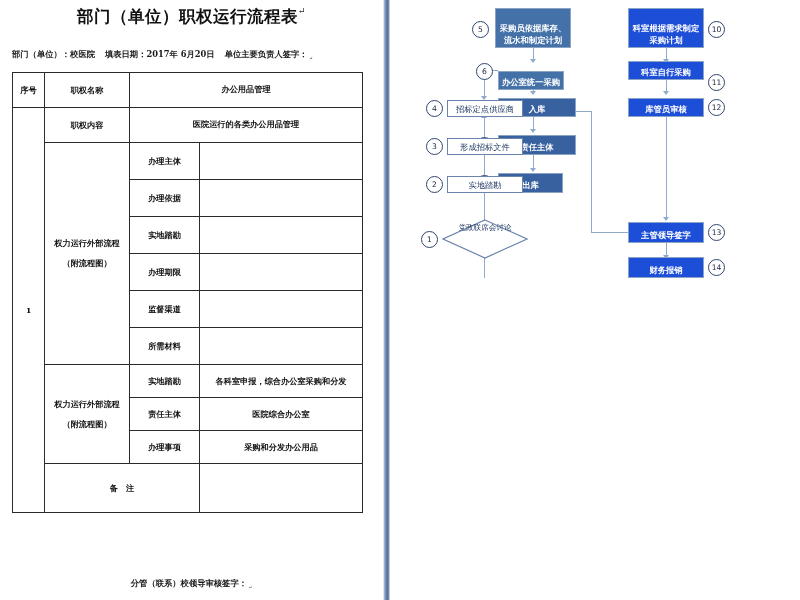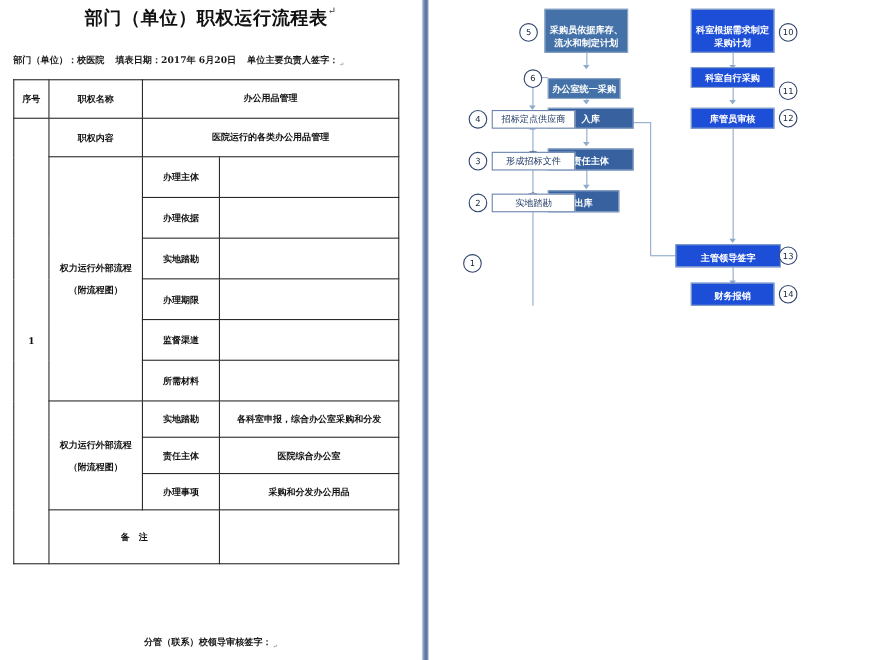--- a/index.html
+++ b/index.html
@@ -265,38 +265,44 @@
     <div class="node plain" style="left:57px;top:138px;width:76px;height:17px;">
       <span>形成招标文件</span>
     </div>
     <div class="num" style="left:36px;top:138px;">3</div>
 
     <div class="node plain" style="left:57px;top:176px;width:76px;height:17px;">
       <span>实地踏勘</span>
     </div>
     <div class="num" style="left:36px;top:176px;">2</div>
 
+    <div class="diamond" style="left:52px;top:219px;">
+      <svg class="shape" viewBox="0 0 86 40" preserveAspectRatio="none">
+        <polygon points="43,1 85,20 43,39 1,20" fill="#ffffff" stroke="#6a84ae" stroke-width="1.2"></polygon>
+      </svg>
+      <div class="dlabel">党政联席会讨论</div>
+    </div>
     <div class="num" style="left:31px;top:231px;">1</div>
 
     <div class="node fill-light" style="left:238px;top:8px;width:76px;height:40px;">
       <span>科室根据需求制定采购计划</span>
     </div>
     <div class="num" style="left:318px;top:21px;">10</div>
 
     <div class="node fill-light" style="left:238px;top:61px;width:76px;height:19px;">
       <span>科室自行采购</span>
     </div>
     <div class="num" style="left:318px;top:74px;">11</div>
 
     <div class="node fill-light" style="left:238px;top:98px;width:76px;height:19px;">
       <span>库管员审核</span>
     </div>
     <div class="num" style="left:318px;top:99px;">12</div>
 
-    <div class="node fill-light" style="left:224px;top:222px;width:96px;height:21px;">
+    <div class="node fill-light" style="left:238px;top:222px;width:76px;height:21px;">
       <span>主管领导签字</span>
     </div>
     <div class="num" style="left:318px;top:224px;">13</div>
 
     <div class="node fill-light" style="left:238px;top:257px;width:76px;height:21px;">
       <span>财务报销</span>
     </div>
     <div class="num" style="left:318px;top:259px;">14</div>
 
   </div>

